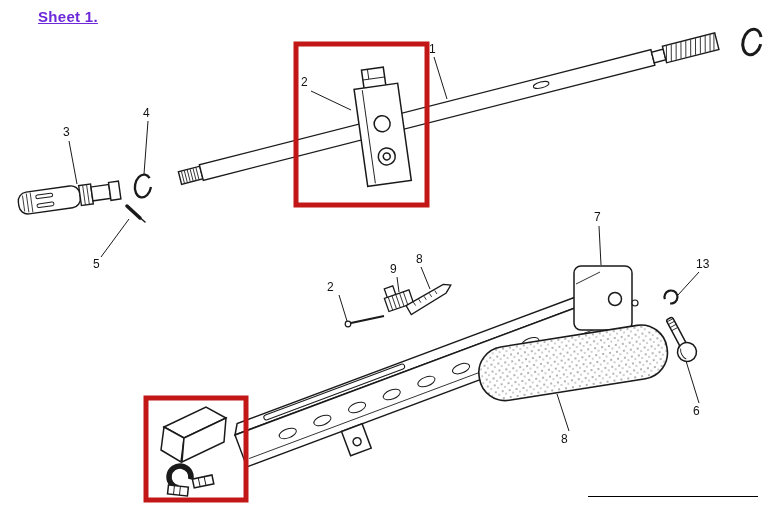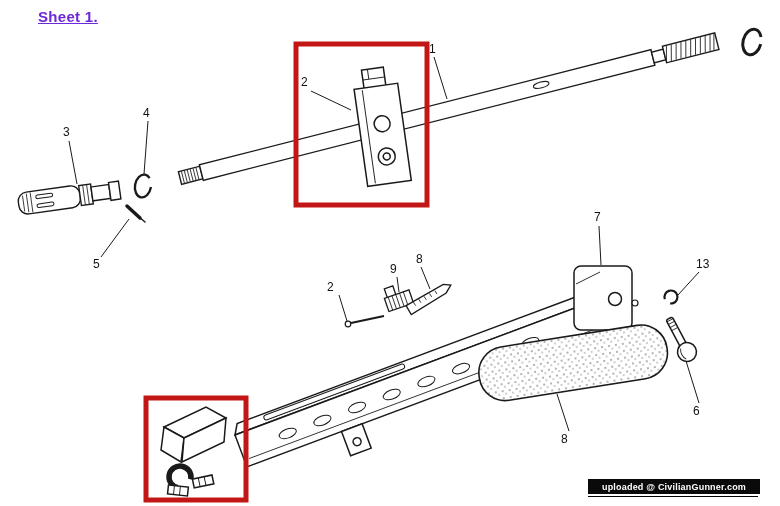--- a/index.html
+++ b/index.html
@@ -170,16 +170,15 @@
   <div class="part-label" style="left:143px;top:107px">4</div>
   <div class="part-label" style="left:93px;top:258px">5</div>
   <div class="part-label" style="left:594px;top:211px">7</div>
   <div class="part-label" style="left:416px;top:253px">8</div>
   <div class="part-label" style="left:390px;top:263px">9</div>
   <div class="part-label" style="left:327px;top:281px">2</div>
   <div class="part-label" style="left:561px;top:433px">8</div>
   <div class="part-label" style="left:693px;top:405px">6</div>
   <div class="part-label" style="left:696px;top:258px">13</div>
 
-  <div class="watermark-bar">uploaded @ CivilianGunner.com</div>
   <div class="watermark-rule"></div>
 
 </div>
 
 </body></html>

